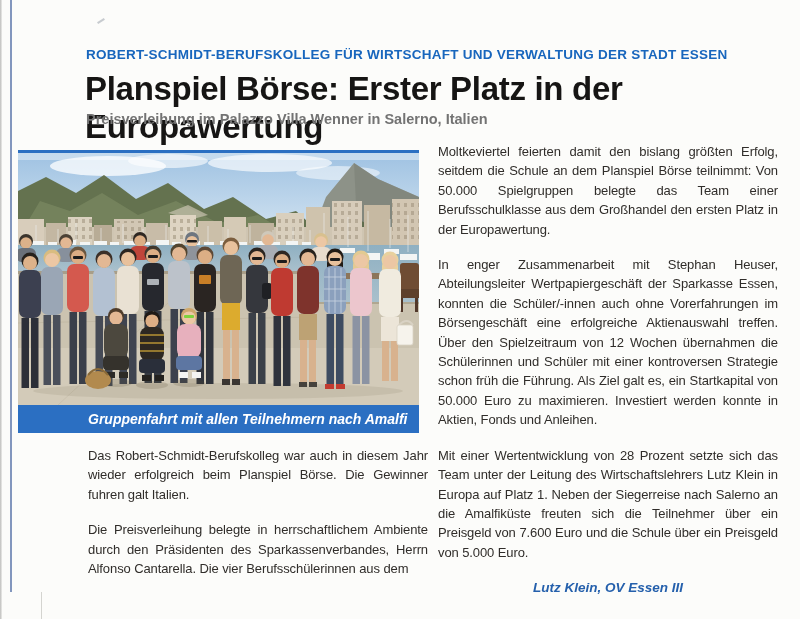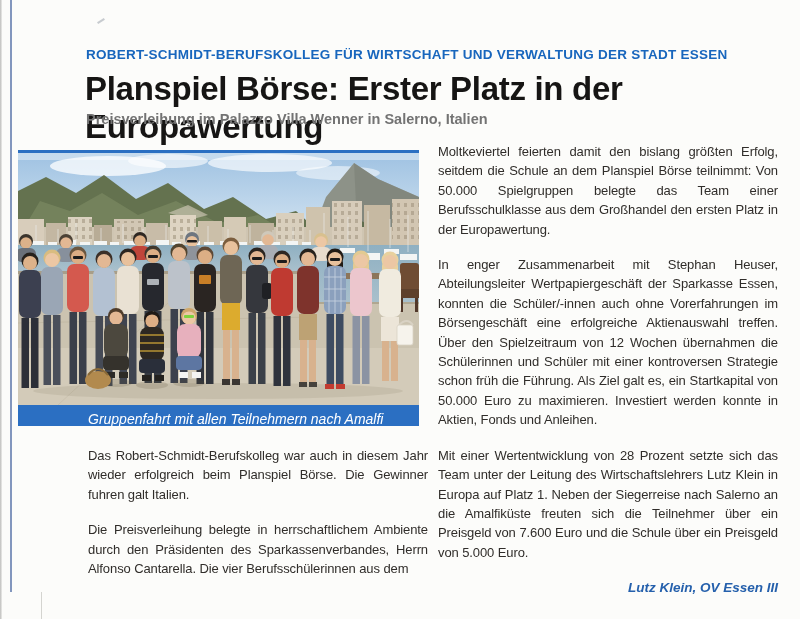--- a/index.html
+++ b/index.html
@@ -18,27 +18,27 @@
   .scan-line-blue{position:absolute;left:10px;top:0;width:2px;height:592px;background:#5a74a8;opacity:.75;}
   .scan-curve{position:absolute;left:41px;top:592px;width:1px;height:27px;background:#d4d4d0;}
   .scan-mark{position:absolute;left:97px;top:20px;width:8px;height:2px;background:#9aa2ac;opacity:.55;transform:rotate(-32deg);}
   
   .kicker{position:absolute;left:86px;top:47px;font-size:13.5px;font-weight:bold;letter-spacing:.25px;color:var(--accent);}
   .title{position:absolute;left:85px;top:70px;margin:0;font-size:33px;font-weight:bold;letter-spacing:-.3px;color:#161514;}
   .subtitle{position:absolute;left:86px;top:111px;margin:0;font-size:14.5px;font-weight:bold;color:#737373;}
   
   .figure{position:absolute;left:18px;top:150px;width:401px;margin:0;}
   .photo{display:block;width:401px;height:252px;border-top:3px solid var(--capblue);}
-  .figcaption{height:21px;background:var(--capblue);color:#fff;font-style:italic;font-size:14px;line-height:28px;padding-left:70px;box-sizing:border-box;}
+  .figcaption{height:28px;background:var(--capblue);color:#fff;font-style:italic;font-size:14px;line-height:28px;padding-left:70px;box-sizing:border-box;font-weight:bold;}
   
   .col{position:absolute;width:340px;text-align:justify;font-size:13px;line-height:19.4px;letter-spacing:-.1px;color:#302d2a;}
   .col p{margin:0 0 16px 0;}
   .left-col{left:88px;top:446px;}
   .right-col{left:438px;top:142px;}
-  .attribution{margin-top:2px;text-align:right;font-style:italic;font-weight:600;font-size:13.5px;color:#2560ac;letter-spacing:0;}
+  .attribution{margin-top:2px;text-align:center;font-style:italic;font-weight:600;font-size:13.5px;color:#2560ac;letter-spacing:0;}
 </style>
 </head>
 <body>
 
 <div class="scan-edge"></div>
 <div class="scan-line-blue"></div>
 <div class="scan-curve"></div>
 <div class="scan-mark"></div>
 
 <div class="kicker">ROBERT-SCHMIDT-BERUFSKOLLEG FÜR WIRTSCHAFT UND VERWALTUNG DER STADT ESSEN</div>

